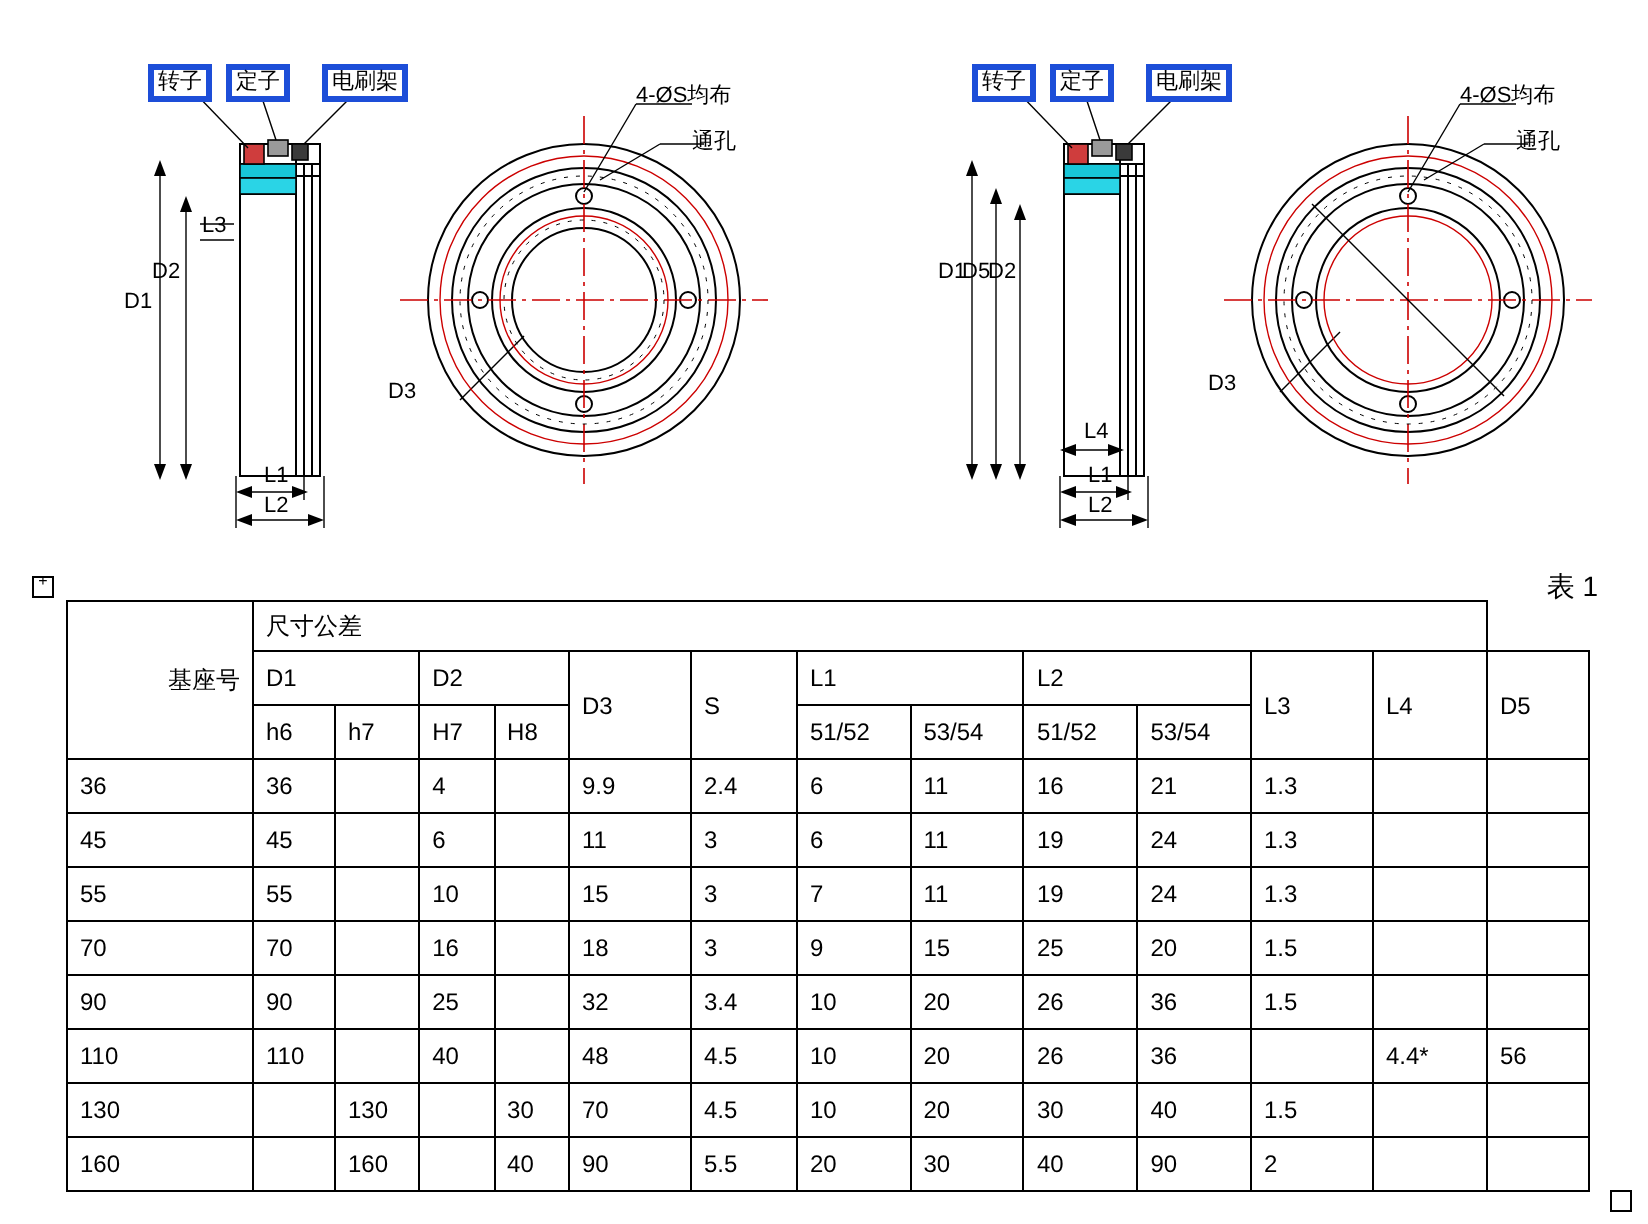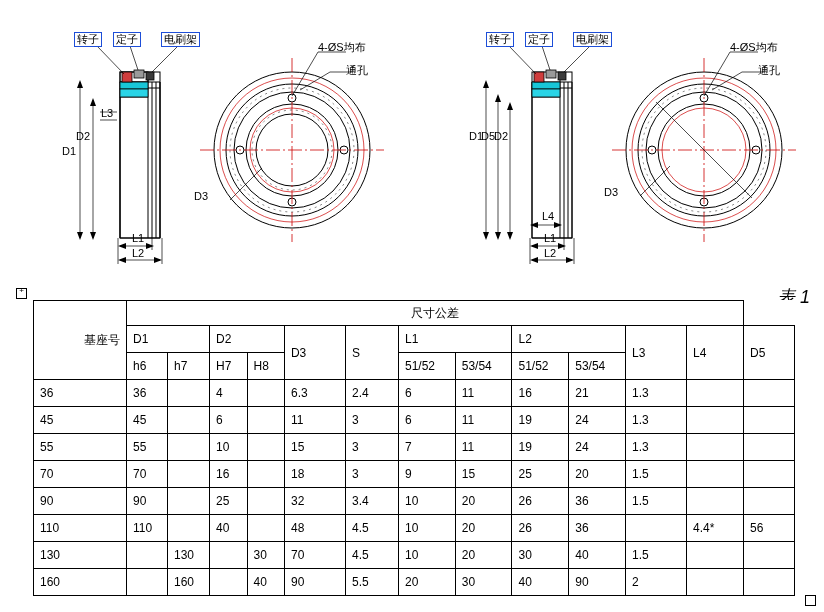--- a/index.html
+++ b/index.html
@@ -22,32 +22,31 @@
 
   svg{display:block;}
 
   .lbl{
     position:absolute;
     font-size:11px;
     white-space:nowrap;
     font-family:"Liberation Sans", sans-serif;
   }
   .lbl.box{
-    border:1px solid #1d4ed8;
+    border:3px solid #1d4ed8;
     padding:0 2px;
     background:#fff;
     line-height:13px;
   }
 
   
   .tbl-caption{
     position:absolute;
-    right:14px;top:285px;
-    font-size:18px;
-    font-style:italic;
+    right:25px;top:285px;
+    font-size:14px;
   }
   .corner-mark{
     position:absolute;left:16px;top:288px;
     width:9px;height:9px;border:1px solid #000;
     font-size:8px;line-height:8px;text-align:center;
     color:#000;
   }
   .corner-mark:before{content:"+";position:relative;top:-2px;}
   .corner-mark2{
     position:absolute;right:8px;bottom:6px;
@@ -285,21 +284,21 @@
     </div>
   </div>
 
   <div class="corner-mark"></div>
   <div class="tbl-caption">表 1</div>
 
   <table class="specs">
     <tbody>
       <tr>
         <td class="c hdr-title" rowspan="3" style="width:80px;text-align:right;">基座号</td>
-        <td class="l hdr-title" colspan="12" style="height:24px;text-align:center;">尺寸公差</td>
+        <td class="l hdr-title" colspan="12" style="height:24px;">尺寸公差</td>
       </tr>
       <tr>
         <td class="l" colspan="2" style="width:96px;">D1</td>
         <td class="l" colspan="2" style="width:88px;">D2</td>
         <td class="l" rowspan="2" style="width:48px;">D3</td>
         <td class="l" rowspan="2" style="width:40px;">S</td>
         <td class="l" colspan="2" style="width:140px;">L1</td>
         <td class="l" colspan="2" style="width:140px;">L2</td>
         <td class="l" rowspan="2" style="width:48px;">L3</td>
         <td class="l" rowspan="2" style="width:44px;">L4</td>
@@ -315,21 +314,21 @@
         <td class="l">51/52</td>
         <td class="l">53/54</td>
       </tr>
 
       <tr>
         <td class="l">36</td>
         <td class="l">36</td>
         <td class="l"></td>
         <td class="l">4</td>
         <td class="l"></td>
-        <td class="l">6.3</td>
+        <td class="l">9.9</td>
         <td class="l">2.4</td>
         <td class="l">6</td>
         <td class="l">11</td>
         <td class="l">16</td>
         <td class="l">21</td>
         <td class="l">1.3</td>
         <td class="l"></td>
         <td class="l"></td>
       </tr>
 

